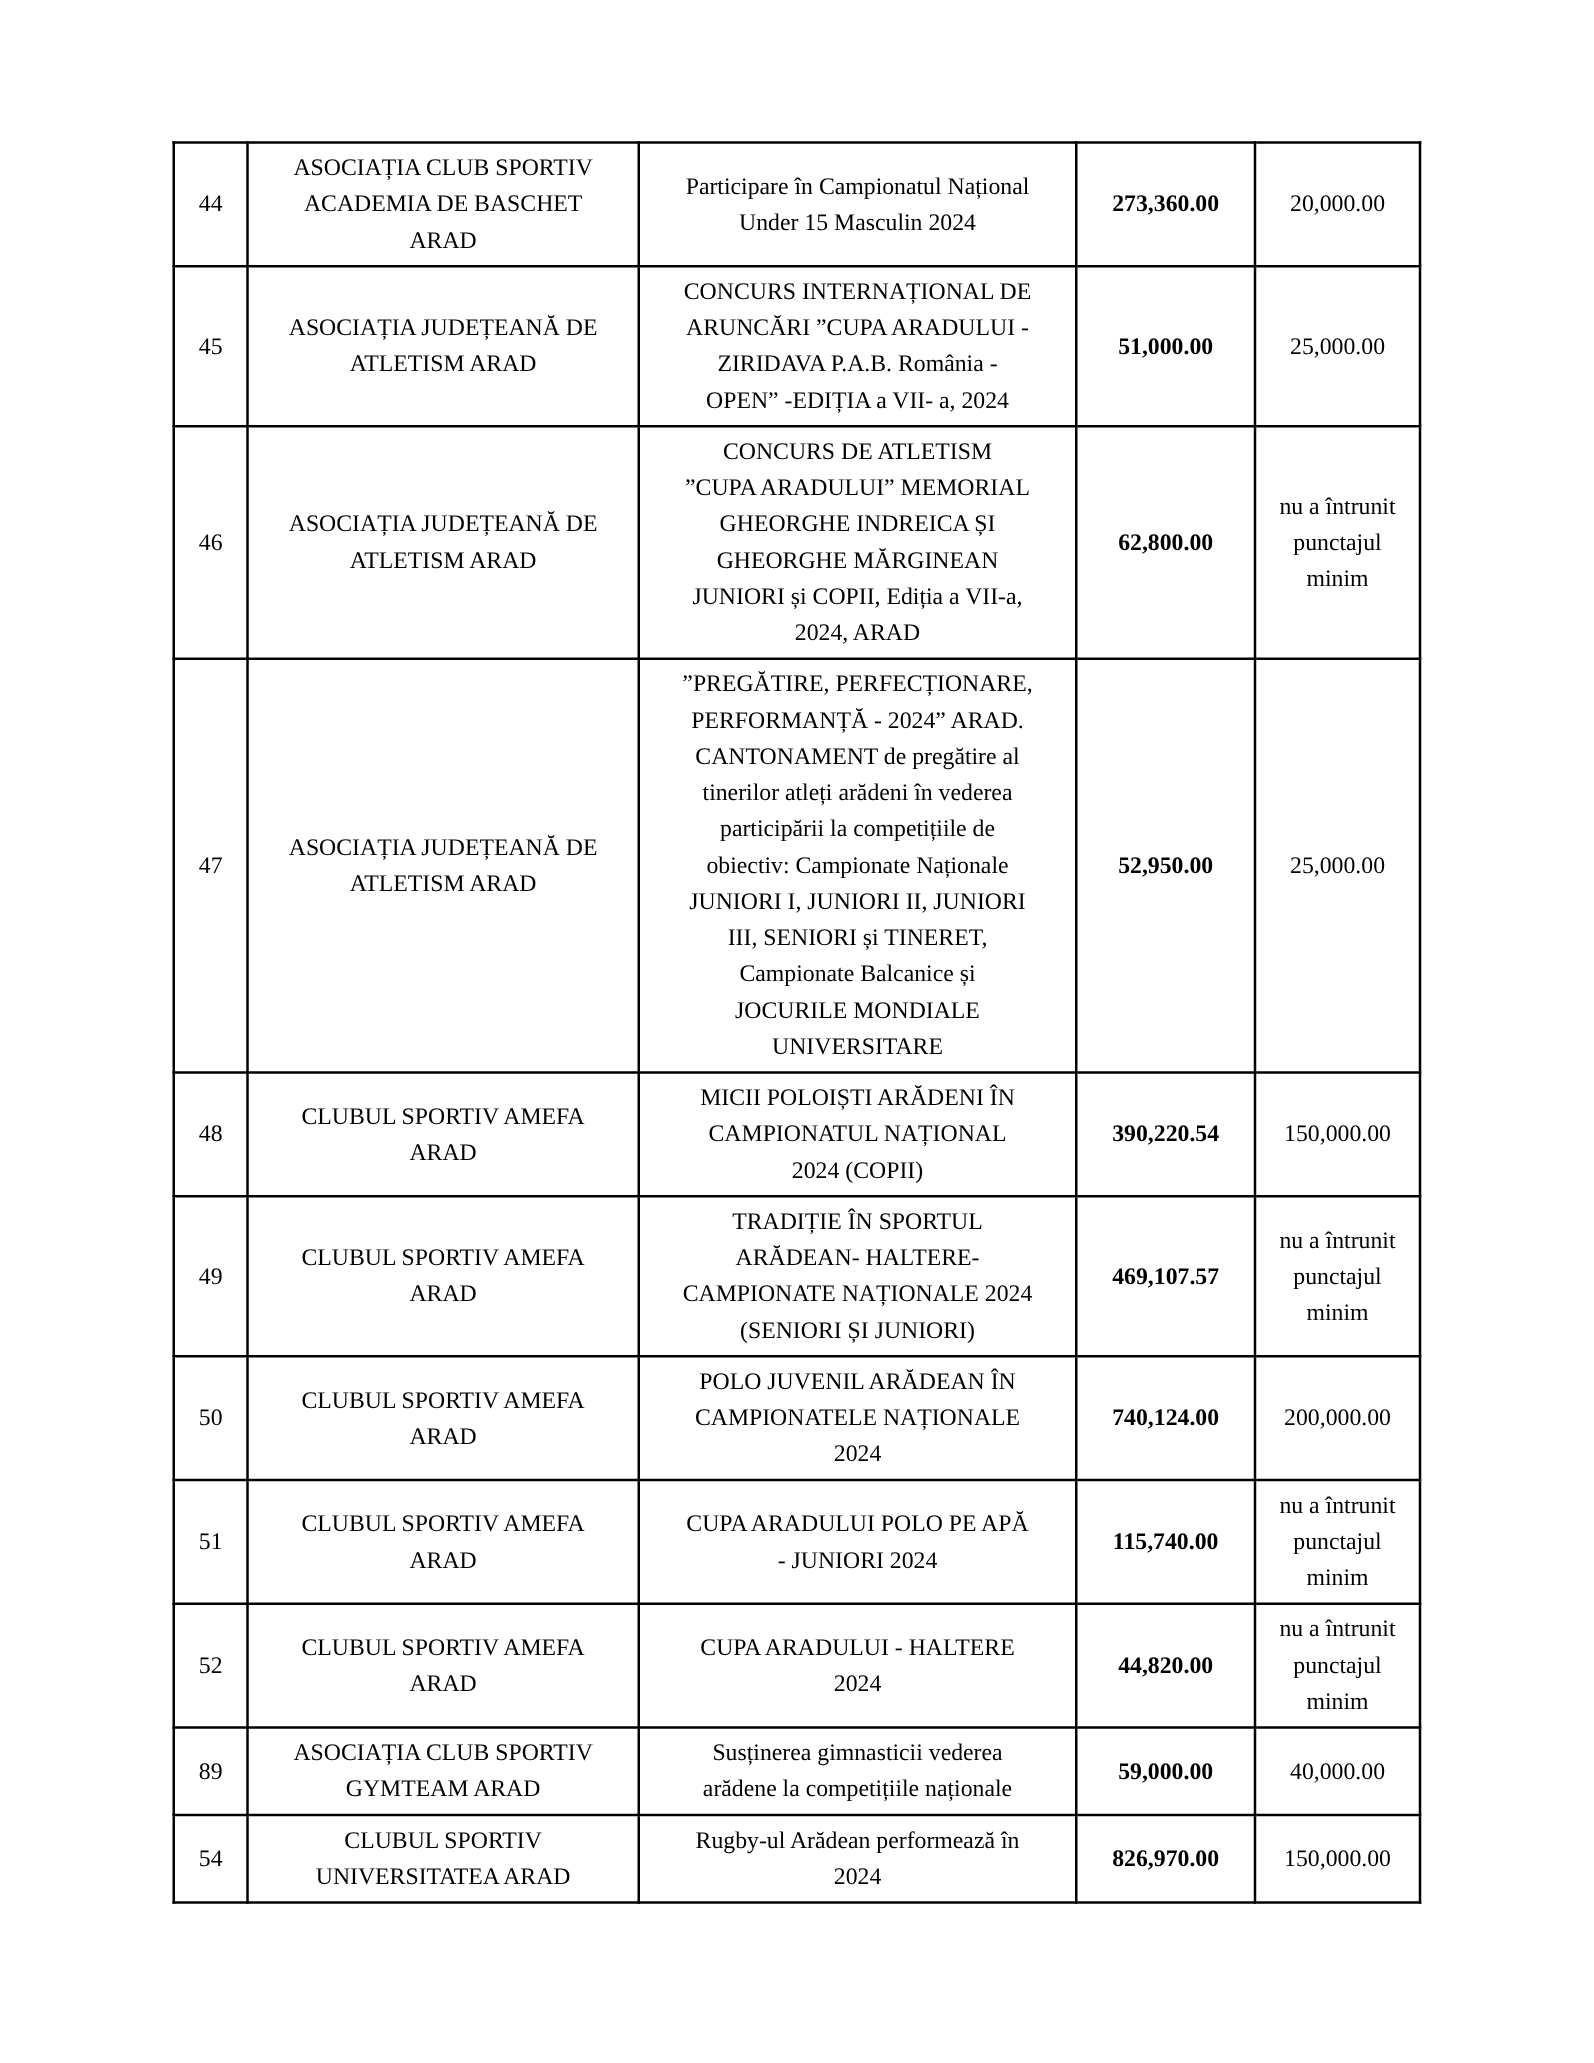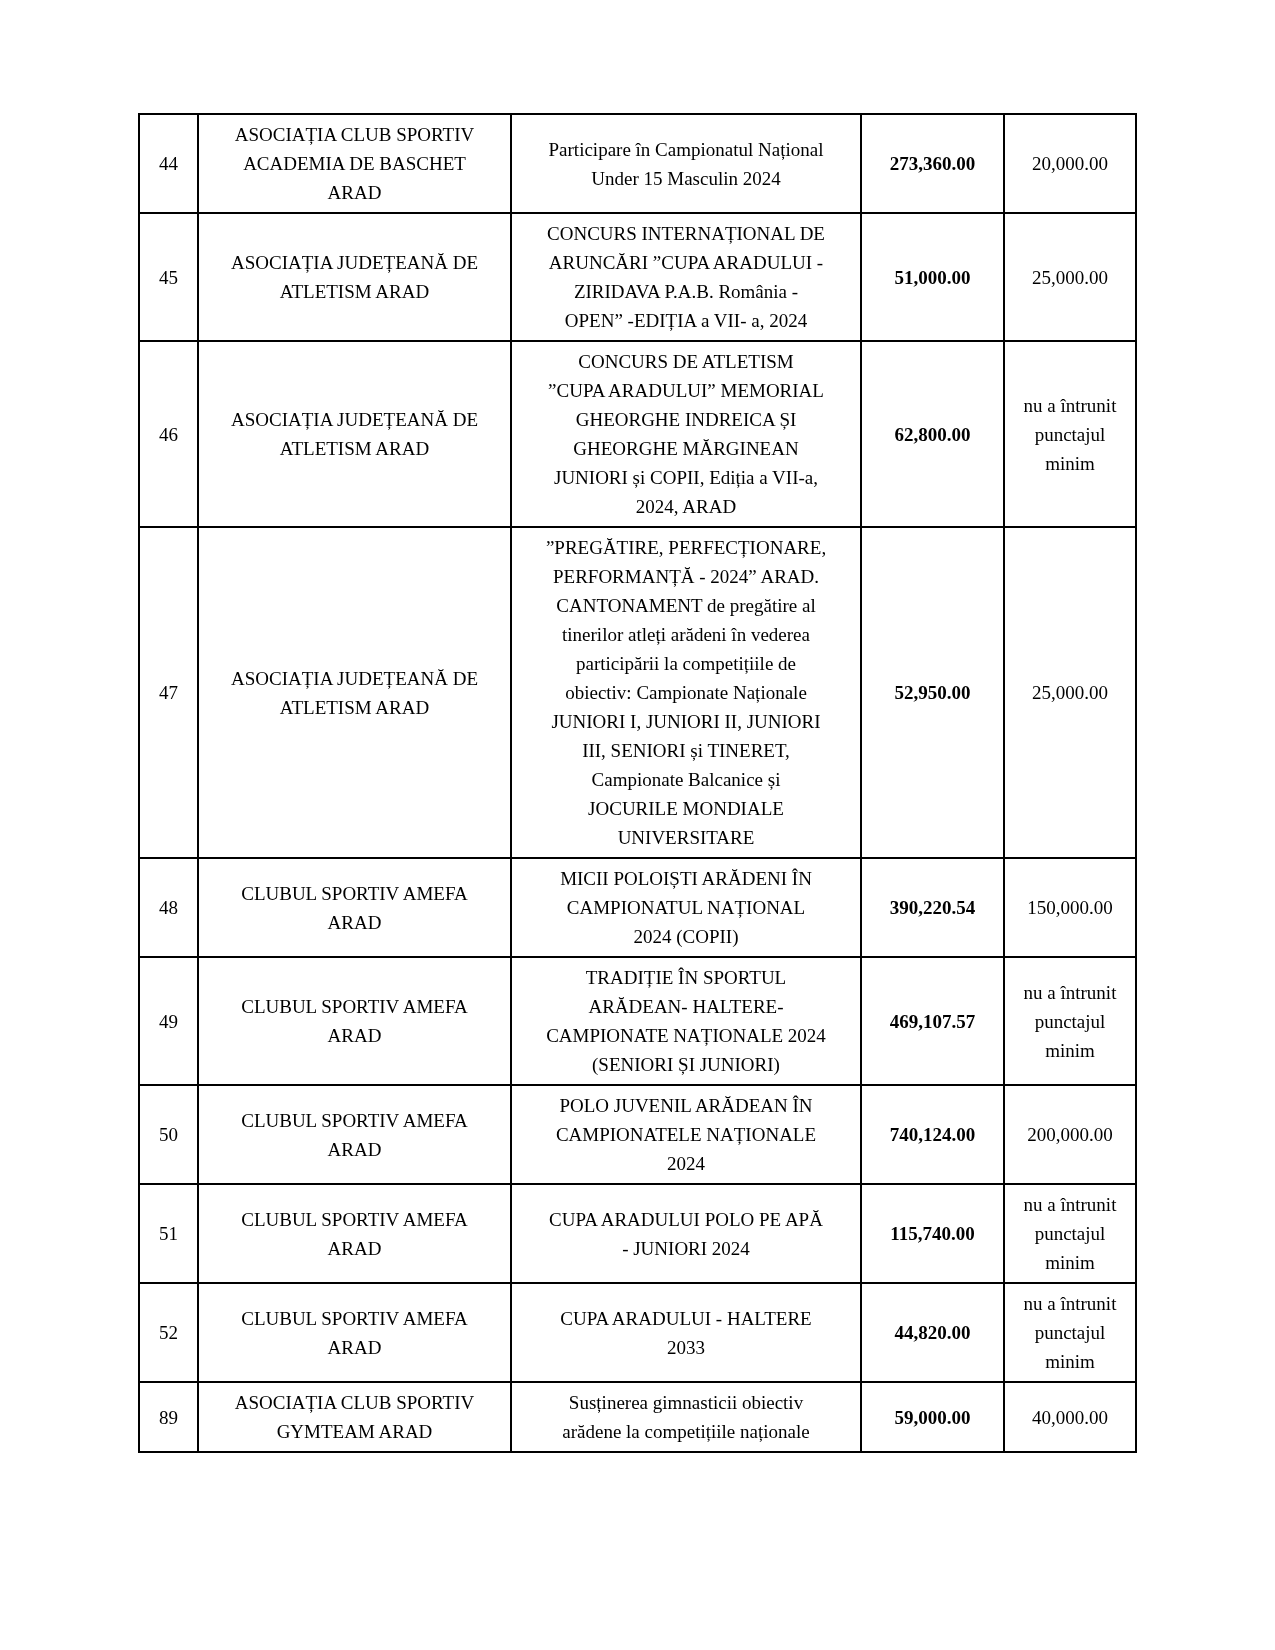--- a/index.html
+++ b/index.html
@@ -148,30 +148,39 @@
           <td class="amount">115,740.00</td>
           <td class="result">nu a întrunit
 punctajul
 minim</td>
         </tr>
         <tr>
           <td class="num">52</td>
           <td class="org">CLUBUL SPORTIV AMEFA
 ARAD</td>
           <td class="proj">CUPA ARADULUI - HALTERE
-2033</td>
+2024</td>
           <td class="amount">44,820.00</td>
           <td class="result">nu a întrunit
 punctajul
 minim</td>
         </tr>
         <tr>
           <td class="num">89</td>
           <td class="org">ASOCIAȚIA CLUB SPORTIV
 GYMTEAM ARAD</td>
-          <td class="proj">Susținerea gimnasticii obiectiv
+          <td class="proj">Susținerea gimnasticii vederea
 arădene la competițiile naționale</td>
           <td class="amount">59,000.00</td>
           <td class="result">40,000.00</td>
+        </tr>
+        <tr>
+          <td class="num">54</td>
+          <td class="org">CLUBUL SPORTIV
+UNIVERSITATEA ARAD</td>
+          <td class="proj">Rugby-ul Arădean performează în
+2024</td>
+          <td class="amount">826,970.00</td>
+          <td class="result">150,000.00</td>
         </tr>
       </tbody>
   </table>
 </div>
 
 </body></html>

